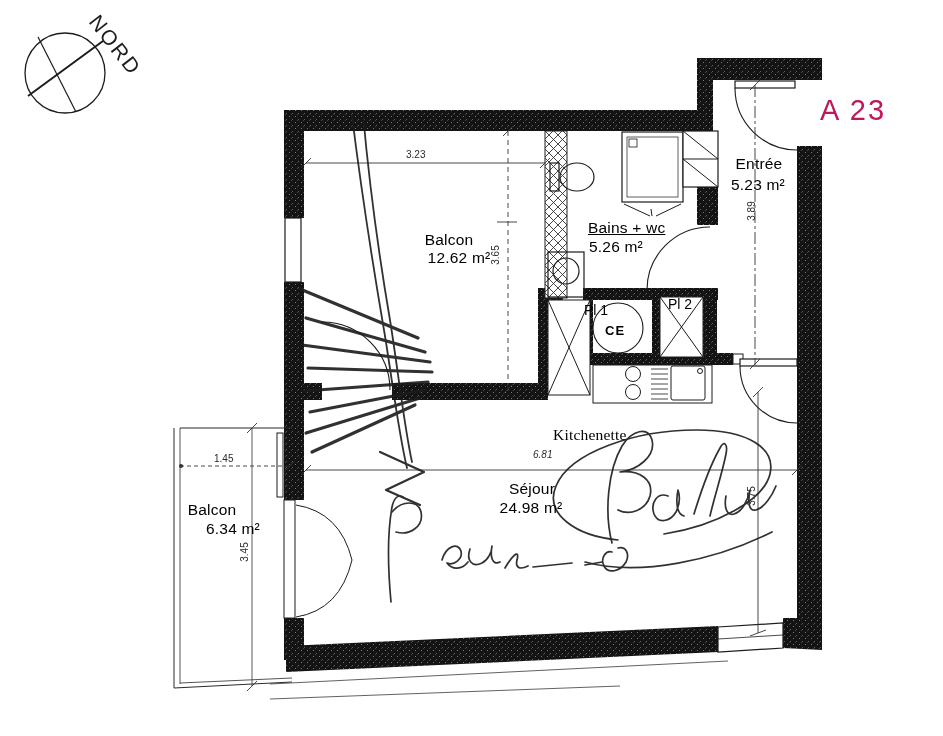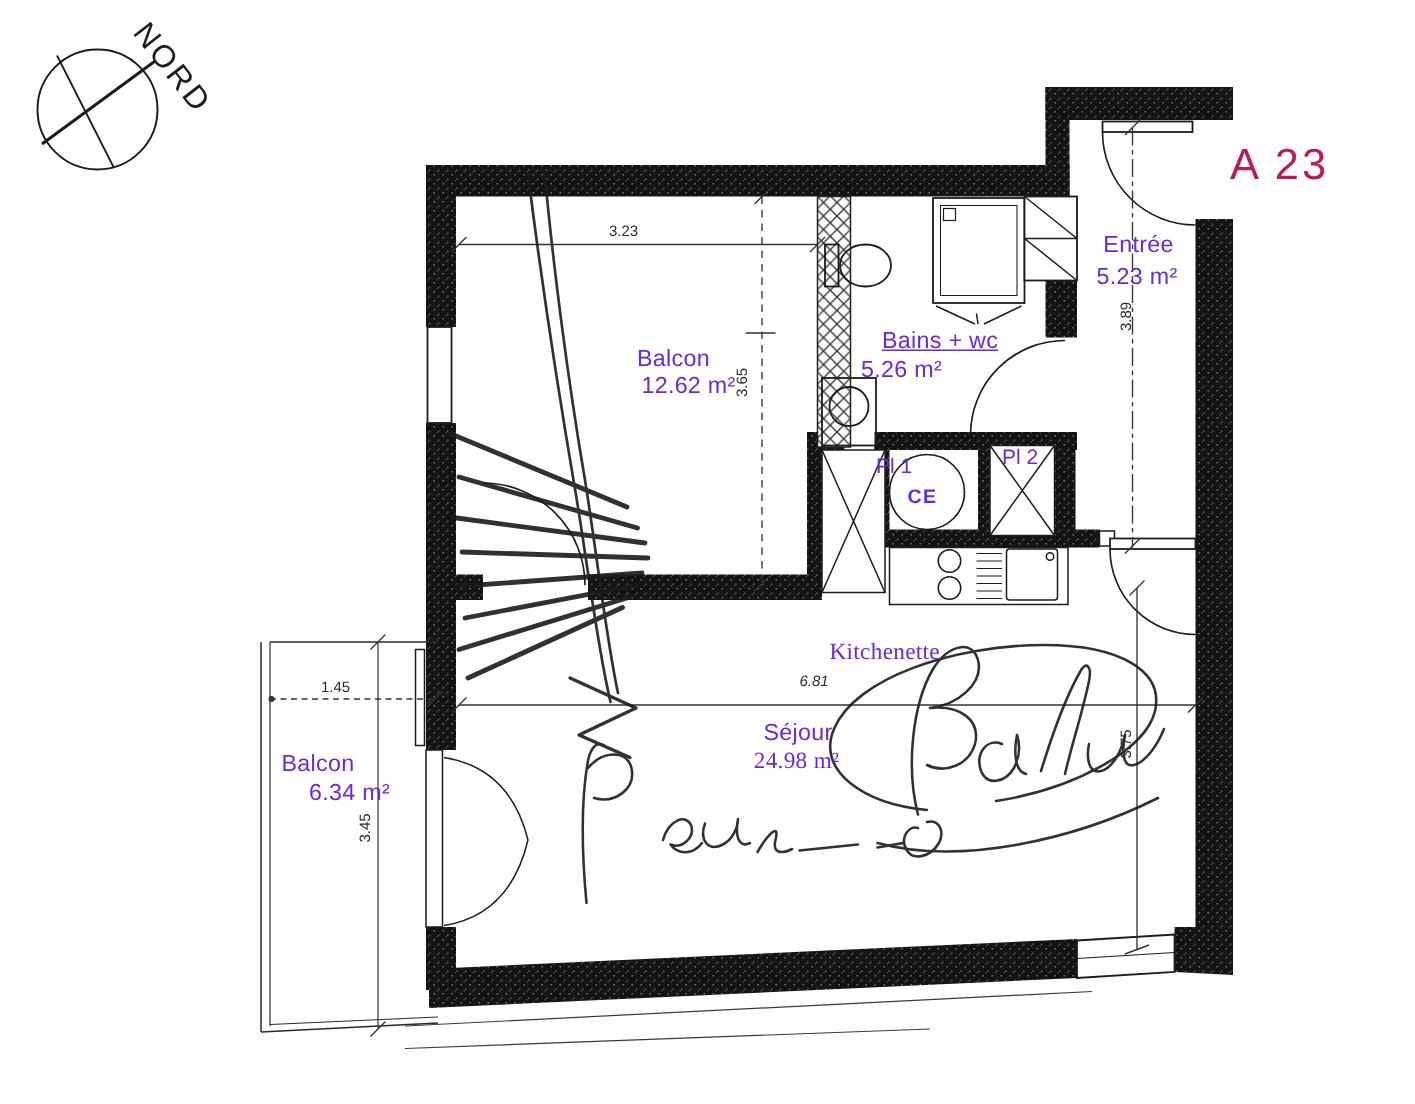--- a/index.html
+++ b/index.html
@@ -1,38 +1,38 @@
 <!DOCTYPE html>
 <html><head>
 <meta charset="utf-8">
 <style>
   html,body{margin:0;padding:0;background:#fff;}
   .stage{
     position:relative;width:943px;height:736px;background:#ffffff;overflow:hidden;
     font-family:"Liberation Sans",sans-serif;color:#161616;
   }
   .stage svg{position:absolute;left:0;top:0;}
-  .lbl{position:absolute;color:#6d28d9;white-space:nowrap;line-height:1;}
+  .lbl{position:absolute;color:#000000;white-space:nowrap;line-height:1;}
   .room{font-size:15.5px;letter-spacing:.2px;}
   .ctr{transform:translateX(-50%);}
   .dim{font-size:10px;color:#2b2b2b;}
   .rot{transform:rotate(-90deg);transform-origin:center;}
   .small{font-size:14px;}
   .ce-lbl{font-size:13px;font-weight:bold;letter-spacing:1px;}
   .unit{font-size:29px;letter-spacing:2px;color:#be185d;}
   
   .l-a23{left:820px;top:96px;}
   .l-chambre-n{left:449px;top:232px;}
   .l-chambre-a{left:459px;top:250px;}
   .l-bains-n{left:588px;top:220px;text-decoration:underline;}
-  .l-bains-a{left:574px;top:239px;}
+  .l-bains-a{left:589px;top:239px;}
   .l-entree-n{left:759px;top:156px;}
   .l-entree-a{left:758px;top:177px;}
   .l-sejour-n{left:532px;top:481px;}
-  .l-sejour-a{left:531px;top:500px;font-family:Liberation Serif, serif;}
+  .l-sejour-a{left:531px;top:500px;}
   .l-kitch{left:553px;top:427px;font-family:Liberation Serif, serif;}
   .l-balcon-n{left:212px;top:502px;}
   .l-balcon-a{left:221px;top:521px;margin-left:12px;}
   .l-pl1{left:552px;top:303px;margin-left:32px;}
   .l-pl2{left:668px;top:297px;}
   .l-ce{left:605px;top:324px;}
   .l-d323{left:406px;top:150px;}
   .l-d365{left:486px;top:250px;}
   .l-d389{left:742px;top:206px;}
   .l-d681{left:533px;top:450px;font-style:italic;}

